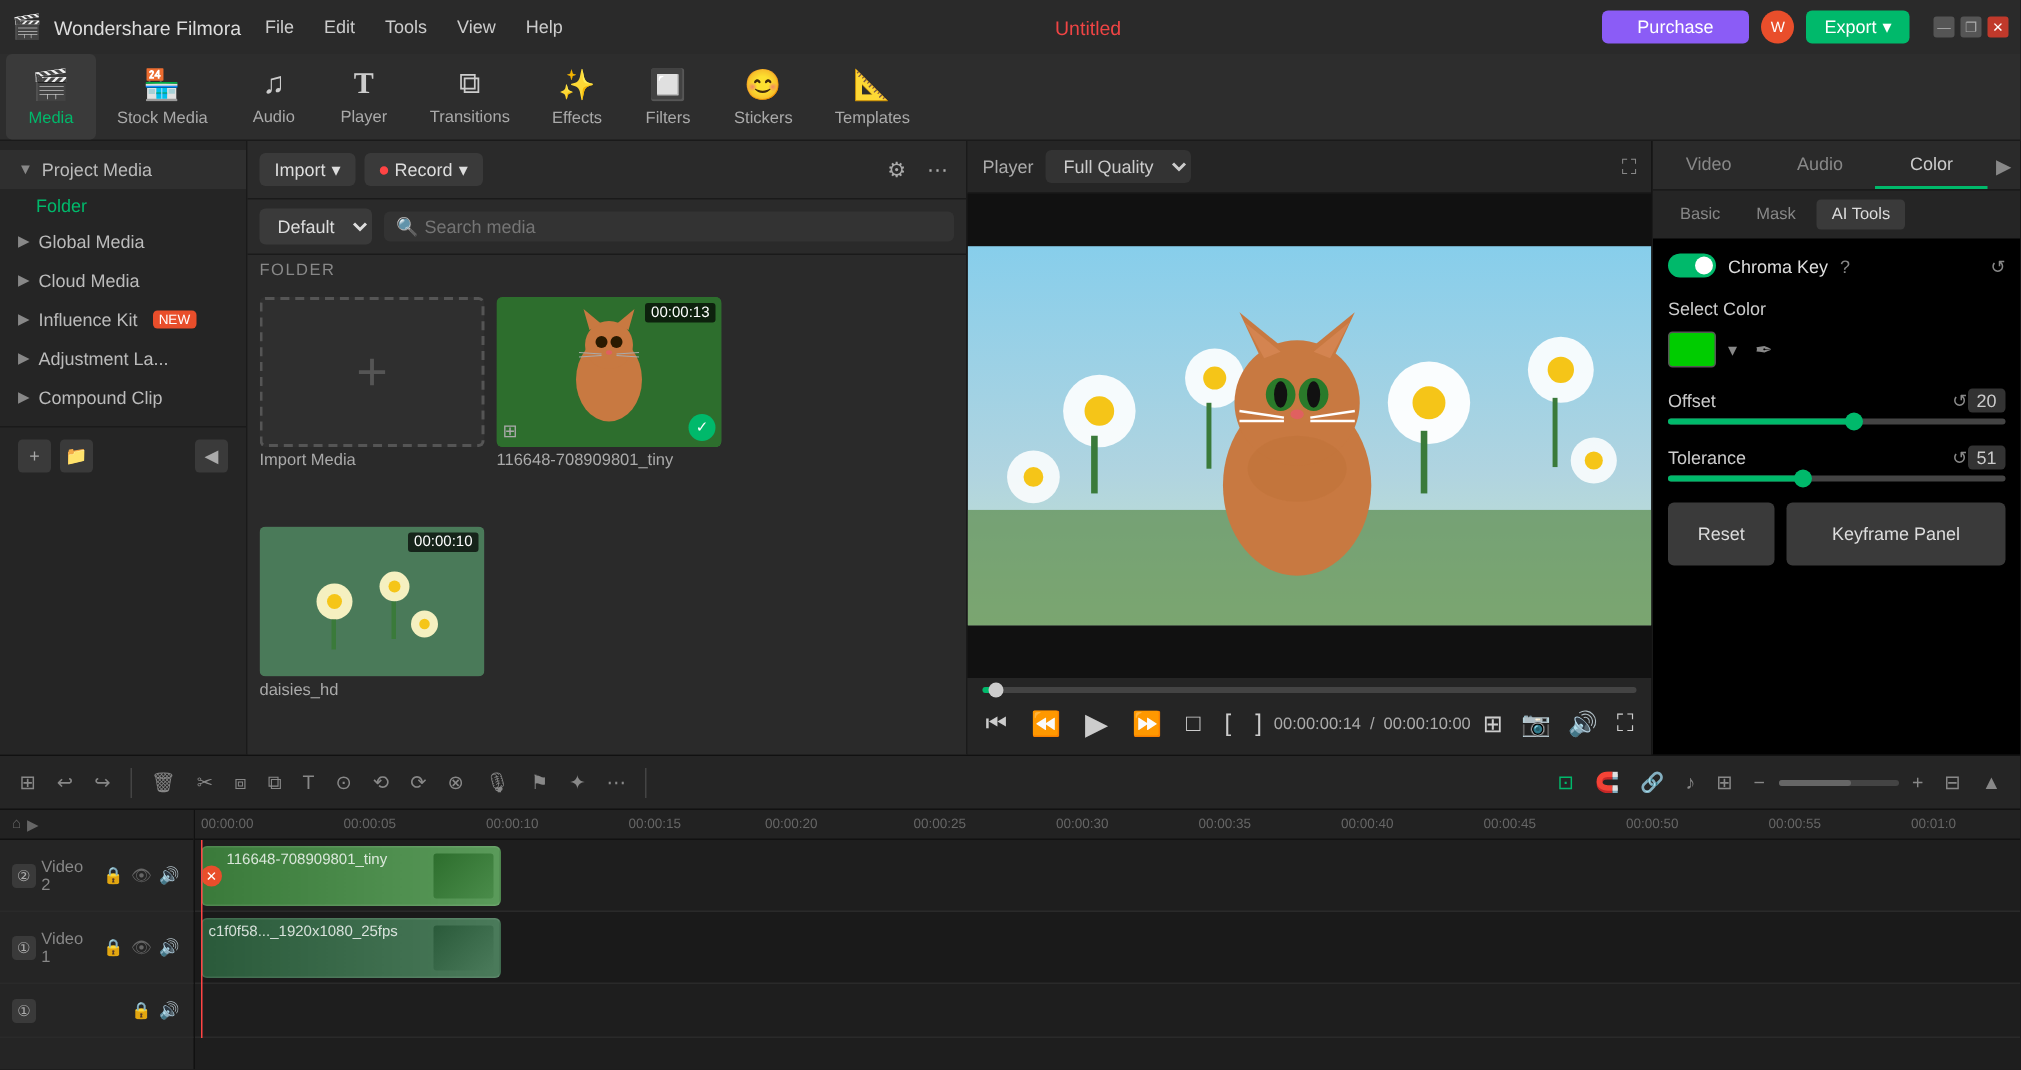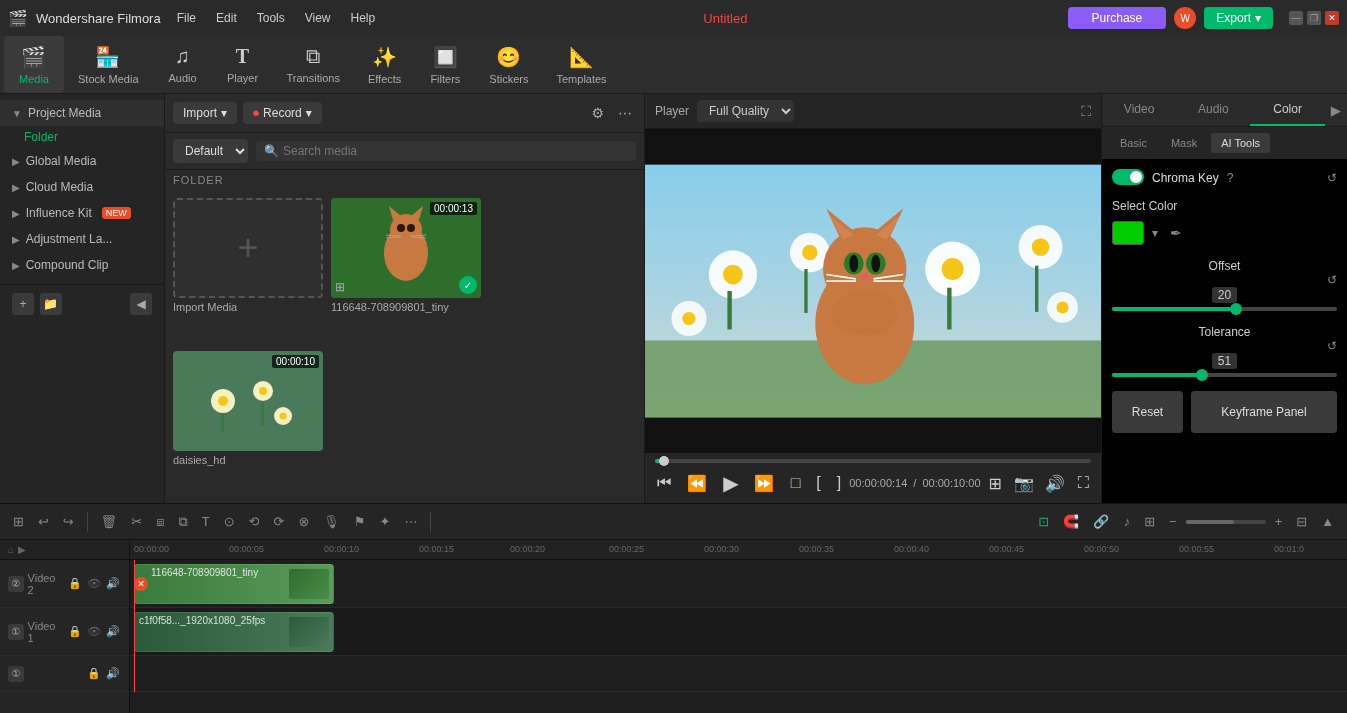--- a/index.html
+++ b/index.html
@@ -96,21 +96,21 @@
     .toggle-knob { width: 12px; height: 12px; background: white; border-radius: 50%; position: absolute; top: 2px; right: 2px; }
     .chroma-key-label { font-size: 12px; color: #ddd; }
     .help-icon { color: #888; font-size: 12px; cursor: pointer; }
     .reset-icon { margin-left: auto; color: #888; font-size: 12px; cursor: pointer; }
     .section-label { font-size: 12px; color: #ccc; margin-bottom: 8px; }
     .color-row { display: flex; align-items: center; gap: 8px; margin-bottom: 14px; }
     .color-swatch { width: 32px; height: 24px; background: #00cc00; border-radius: 3px; border: 1px solid #555; cursor: pointer; }
     .color-expand { color: #888; font-size: 12px; cursor: pointer; }
     .color-picker-icon { color: #888; font-size: 14px; cursor: pointer; }
     .slider-row { margin-bottom: 14px; }
-    .slider-label { display: flex; align-items: center; justify-content: space-between; margin-bottom: 4px; flex-direction: column; }
+    .slider-label { display: flex; align-items: center; justify-content: space-between; margin-bottom: 4px; }
     .slider-name { font-size: 12px; color: #ccc; }
     .slider-value { font-size: 12px; color: #ccc; background: #333; padding: 1px 6px; border-radius: 3px; }
     .slider-track { height: 4px; background: #444; border-radius: 2px; position: relative; cursor: pointer; }
     .slider-fill { height: 100%; background: #00b96b; border-radius: 2px; }
     .slider-thumb { width: 12px; height: 12px; background: #00b96b; border-radius: 50%; position: absolute; top: -4px; transform: translateX(-50%); }
     .right-btn-row { display: flex; gap: 8px; margin-top: 10px; }
     .reset-btn { flex: 1; background: #3a3a3a; border: none; color: #ddd; padding: 6px; border-radius: 4px; cursor: pointer; font-size: 12px; }
     .keyframe-btn { flex: 2; background: #3a3a3a; border: none; color: #ddd; padding: 14px; border-radius: 4px; cursor: pointer; font-size: 12px; }
 
     

